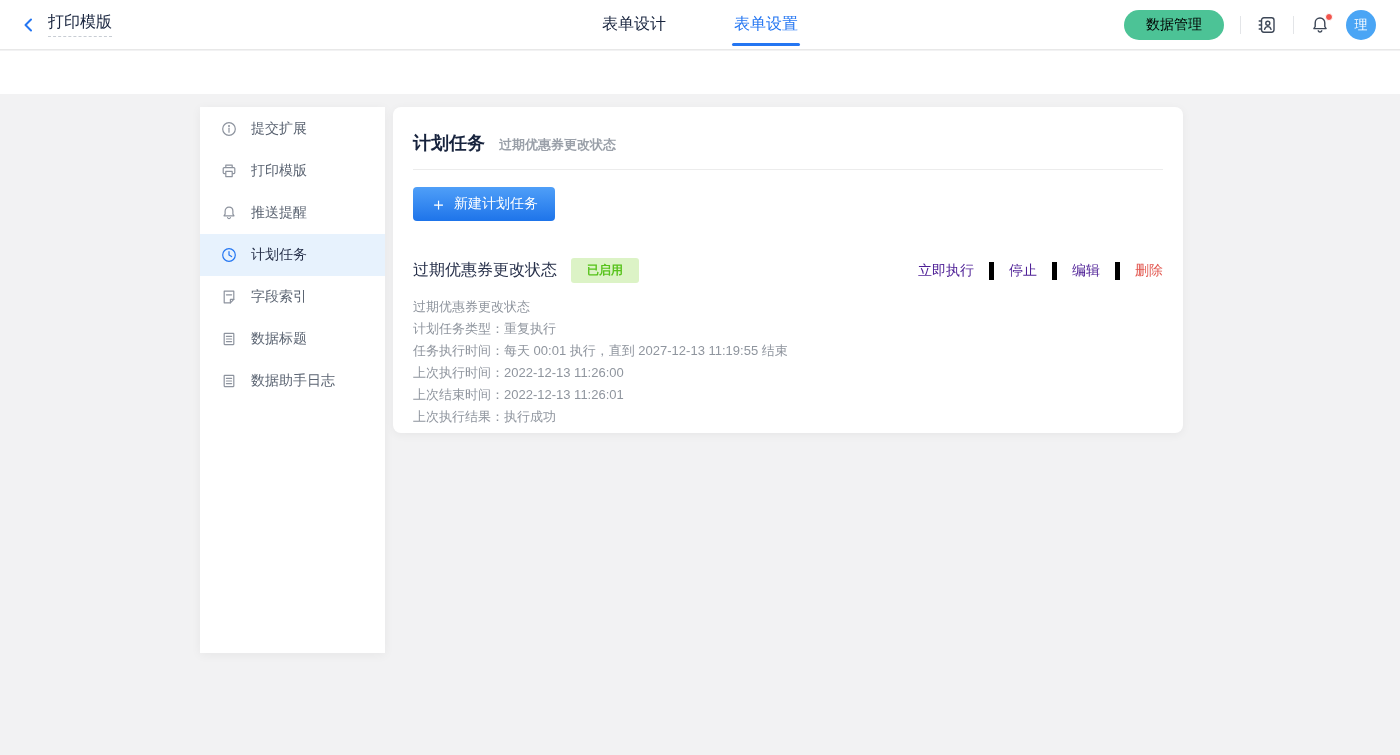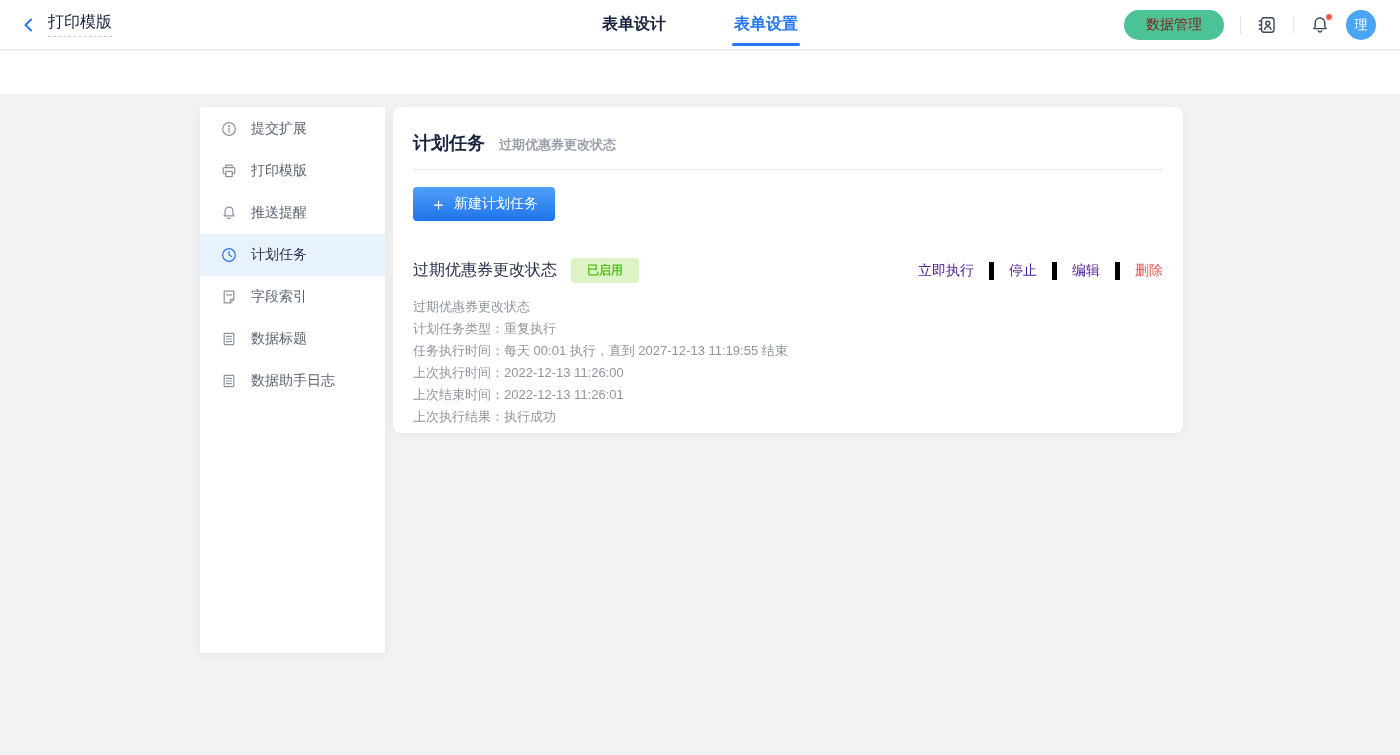--- a/index.html
+++ b/index.html
@@ -25,32 +25,32 @@
     border-bottom: 1px dashed #c8cdd4; padding-bottom: 3px; cursor: text;
   }
   .header-tabs {
     position: absolute; left: 0; right: 0; top: 0; bottom: 0;
     display: flex; justify-content: center; align-items: stretch; gap: 64px;
     pointer-events: none;
   }
   .tab {
     pointer-events: auto;
     position: relative; display: flex; align-items: center;
-    font-size: 16px; color: #17233d; cursor: pointer; padding: 0 2px; font-weight: bold;
+    font-size: 16px; color: #17233d; cursor: pointer; padding: 0 2px;
   }
   .tab.active { color: #2476f2; }
   .tab.active::after {
     content: ""; position: absolute; left: 0; right: 0; bottom: 3px;
     height: 3px; background: #2476f2; border-radius: 2px;
   }
   .header-right {
     margin-left: auto; display: flex; align-items: center; gap: 16px; padding-right: 24px;
   }
   .pill-btn {
-    background: #4cc396; color: #7f1d1d; border: none; cursor: pointer;
+    background: #4cc396; color: #000000; border: none; cursor: pointer;
     font-size: 14px; height: 30px; padding: 0 22px; border-radius: 16px;
     font-family: Liberation Serif, serif;
   }
   .v-divider { width: 1px; height: 18px; background: #e3e5e8; }
   .icon-btn { position: relative; display: flex; align-items: center; cursor: pointer; color: #3d4757; }
   .red-dot {
     position: absolute; top: -2px; right: -3px; width: 8px; height: 8px;
     background: #f2544c; border-radius: 50%; border: 1px solid #fff;
   }
   .avatar {

